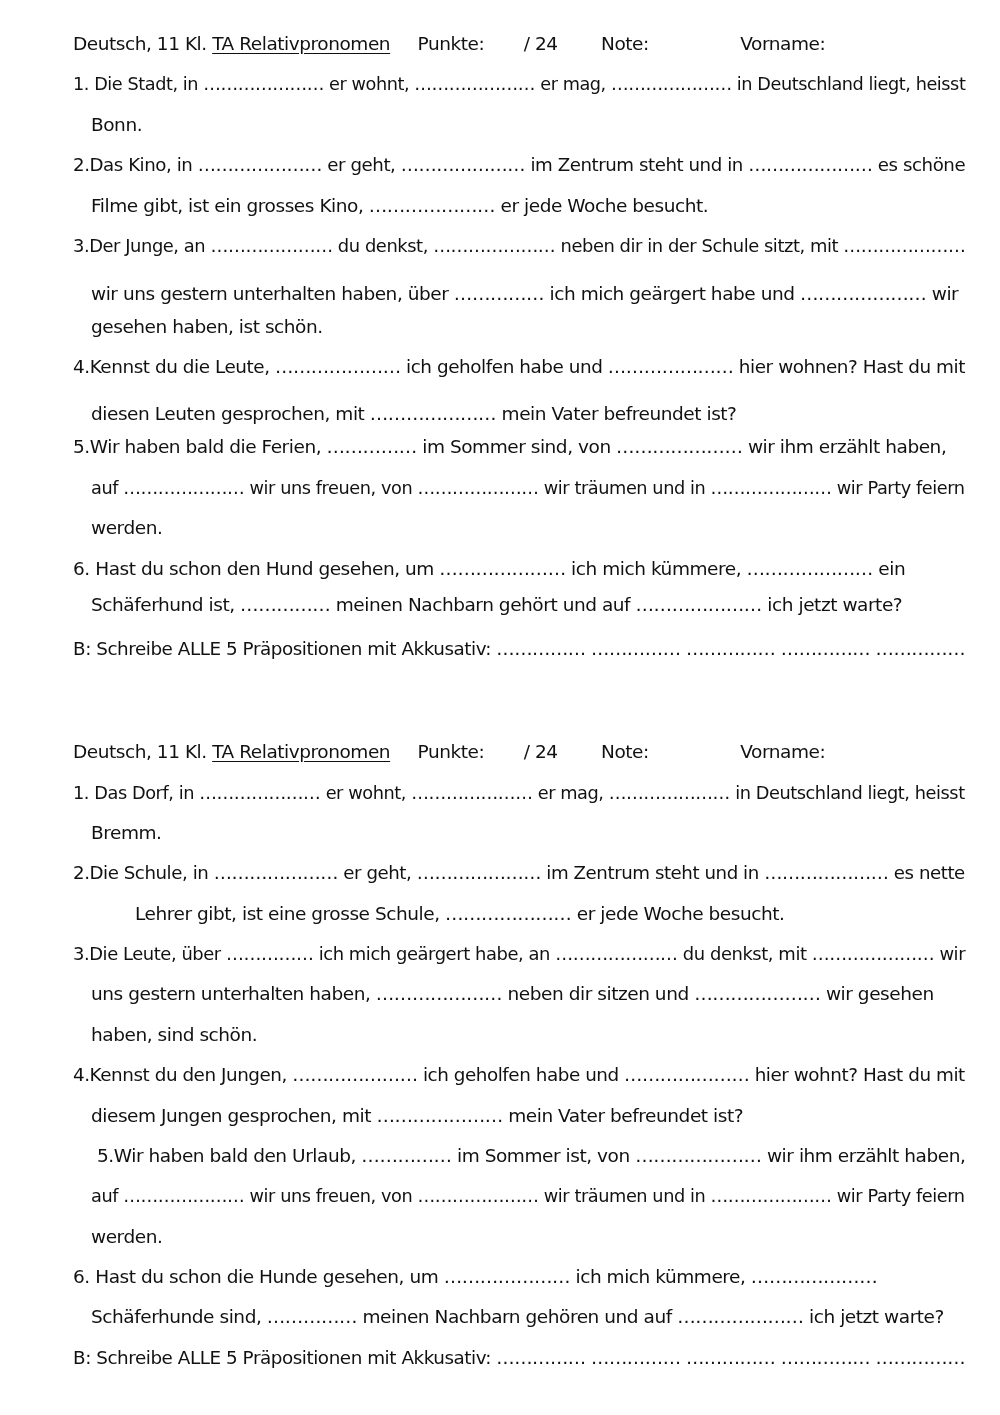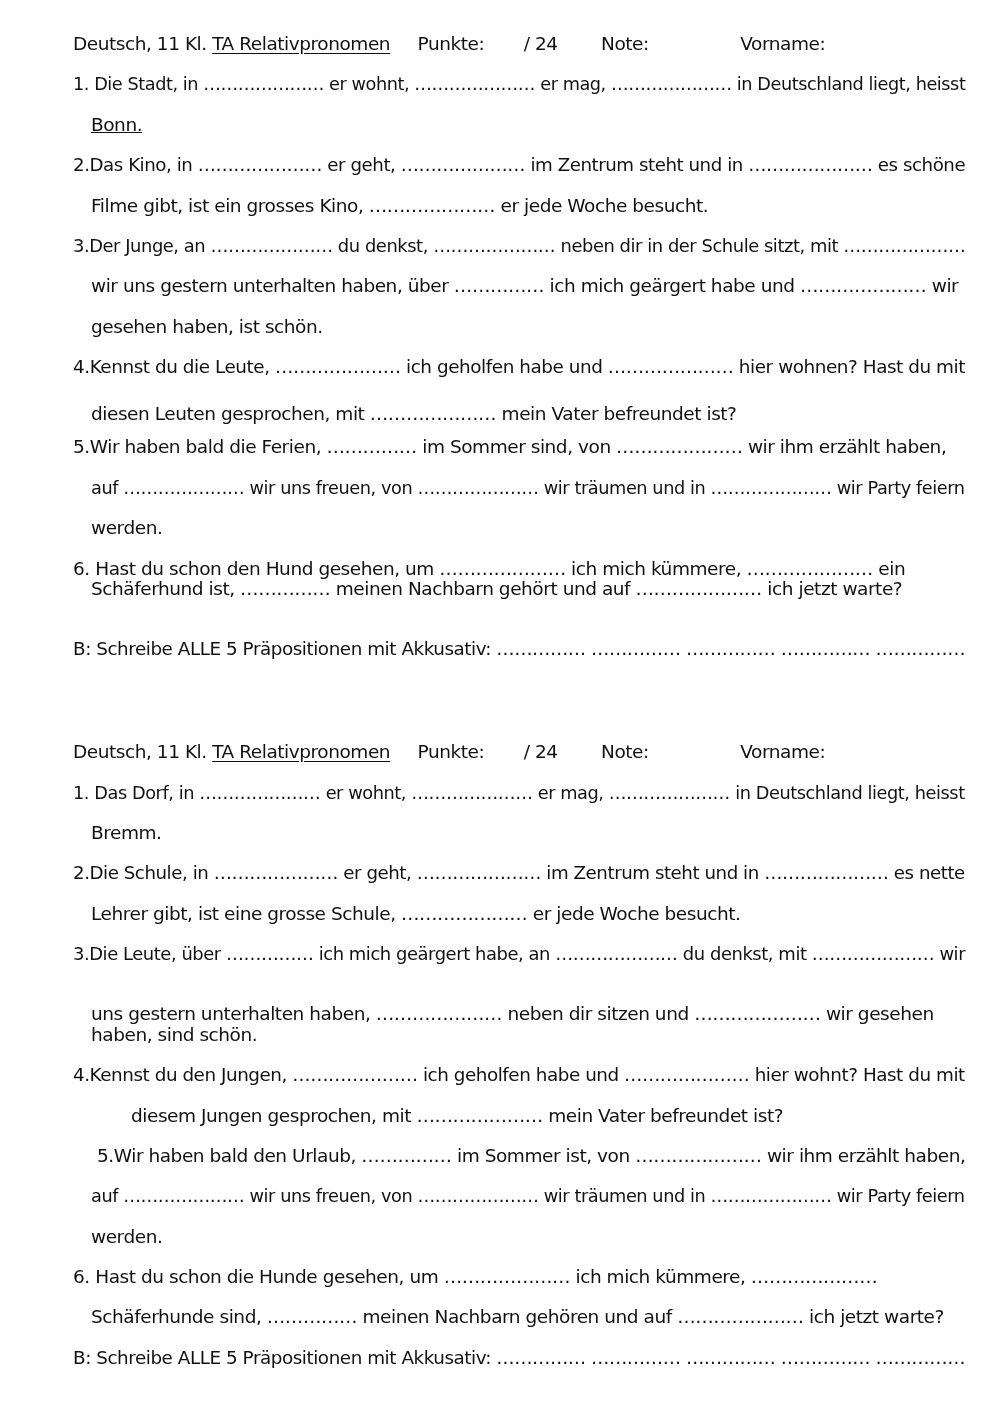--- a/index.html
+++ b/index.html
@@ -17,53 +17,53 @@
 <div>
   <div class="line hdr" style="top:33px;">
     <span>Deutsch, 11 Kl.</span>
     <span class="title-u">TA Relativpronomen</span>
     <span style="margin-left:22px;">Punkte:</span>
     <span style="margin-left:34px;">/ 24</span>
     <span style="margin-left:38px;">Note:</span>
     <span style="margin-left:86px;">Vorname:</span>
   </div>
   <div class="line" style="top: 73px; transform: scaleX(0.955);">1. Die Stadt, in ………………… er wohnt, ………………… er mag, ………………… in Deutschland liegt, heisst</div>
-  <div class="line indent" style="top:114px;text-decoration:underline;">Bonn.</div>
+  <div class="line indent" style="top:114px;">Bonn.</div>
   <div class="line" style="top: 154px; transform: scaleX(0.9835);">2.Das Kino, in ………………… er geht, ………………… im Zentrum steht und in ………………… es schöne</div>
   <div class="line indent" style="top:195px;">Filme gibt, ist ein grosses Kino, ………………… er jede Woche besucht.</div>
   <div class="line" style="top: 235px; transform: scaleX(0.9664);">3.Der Junge, an ………………… du denkst, ………………… neben dir in der Schule sitzt, mit …………………</div>
-  <div class="line indent" style="top:275px;">wir uns gestern unterhalten haben, über ……………  ich mich geärgert habe und ………………… wir</div>
+  <div class="line indent" style="top:283px;">wir uns gestern unterhalten haben, über ……………  ich mich geärgert habe und ………………… wir</div>
   <div class="line indent" style="top:316px;">gesehen haben, ist schön.</div>
   <div class="line" style="top: 356px; transform: scaleX(0.9944);">4.Kennst du die Leute, ………………… ich geholfen habe und ………………… hier wohnen? Hast du mit</div>
   <div class="line indent" style="top:403px;">diesen Leuten gesprochen, mit ………………… mein Vater befreundet ist?</div>
   <div class="line" style="top:436px;">5.Wir haben bald die Ferien, …………… im Sommer sind, von ………………… wir ihm erzählt haben,</div>
   <div class="line indent" style="top: 477px; transform: scaleX(0.9583);">auf ………………… wir uns freuen, von ………………… wir träumen und in ………………… wir Party feiern</div>
   <div class="line indent" style="top:517px;">werden.</div>
   <div class="line" style="top:558px;text-align:right;">6. Hast du schon den Hund gesehen, um ………………… ich mich kümmere, ………………… ein</div>
-  <div class="line indent" style="top:578px;">Schäferhund ist, ……………  meinen Nachbarn gehört und auf ………………… ich jetzt warte?</div>
+  <div class="line indent" style="top:594px;">Schäferhund ist, ……………  meinen Nachbarn gehört und auf ………………… ich jetzt warte?</div>
   <div class="line" style="top: 638px; transform: scaleX(0.9911);">B: Schreibe ALLE 5 Präpositionen mit Akkusativ: …………… …………… …………… …………… ……………</div>
 </div>
 
 <div>
   <div class="line hdr" style="top:741px;">
     <span>Deutsch, 11 Kl.</span>
     <span class="title-u">TA Relativpronomen</span>
     <span style="margin-left:22px;">Punkte:</span>
     <span style="margin-left:34px;">/ 24</span>
     <span style="margin-left:38px;">Note:</span>
     <span style="margin-left:86px;">Vorname:</span>
   </div>
   <div class="line" style="top: 782px; transform: scaleX(0.9591);">1. Das Dorf, in ………………… er wohnt, ………………… er mag, ………………… in Deutschland liegt, heisst</div>
   <div class="line indent" style="top:822px;">Bremm.</div>
   <div class="line" style="top: 862px; transform: scaleX(0.9835);">2.Die Schule, in ………………… er geht, ………………… im Zentrum steht und in ………………… es nette</div>
-  <div class="line indent" style="top:903px;">Lehrer gibt, ist eine grosse Schule, ………………… er jede Woche besucht.</div>
+  <div class="line indent" style="top:903px;margin-left:44px;">Lehrer gibt, ist eine grosse Schule, ………………… er jede Woche besucht.</div>
   <div class="line" style="top: 943px; transform: scaleX(0.9685);">3.Die Leute, über ……………  ich mich geärgert habe, an ………………… du denkst, mit ………………… wir</div>
-  <div class="line indent" style="top:983px;margin-top:20px;">uns gestern unterhalten haben, ………………… neben dir sitzen und ………………… wir gesehen</div>
+  <div class="line indent" style="top:983px;">uns gestern unterhalten haben, ………………… neben dir sitzen und ………………… wir gesehen</div>
   <div class="line indent" style="top:1024px;">haben, sind schön.</div>
   <div class="line" style="top: 1064px; transform: scaleX(0.9911);">4.Kennst du den Jungen, ………………… ich geholfen habe und ………………… hier wohnt? Hast du mit</div>
-  <div class="line indent" style="top:1105px;margin-left:40px;">diesem Jungen gesprochen, mit ………………… mein Vater befreundet ist?</div>
+  <div class="line indent" style="top:1105px;">diesem Jungen gesprochen, mit ………………… mein Vater befreundet ist?</div>
   <div class="line" style="top:1145px;margin-left:24px;">5.Wir haben bald den Urlaub, …………… im Sommer ist, von ………………… wir ihm erzählt haben,</div>
   <div class="line indent" style="top: 1185px; transform: scaleX(0.9583);">auf ………………… wir uns freuen, von ………………… wir träumen und in ………………… wir Party feiern</div>
   <div class="line indent" style="top:1226px;">werden.</div>
   <div class="line" style="top:1266px;">6. Hast du schon die Hunde gesehen, um ………………… ich mich kümmere, …………………</div>
   <div class="line indent" style="top:1306px;">Schäferhunde sind, ……………  meinen Nachbarn gehören und auf ………………… ich jetzt warte?</div>
   <div class="line" style="top: 1347px; transform: scaleX(0.9911);">B: Schreibe ALLE 5 Präpositionen mit Akkusativ: …………… …………… …………… …………… ……………</div>
 </div>
 
 </body></html>

